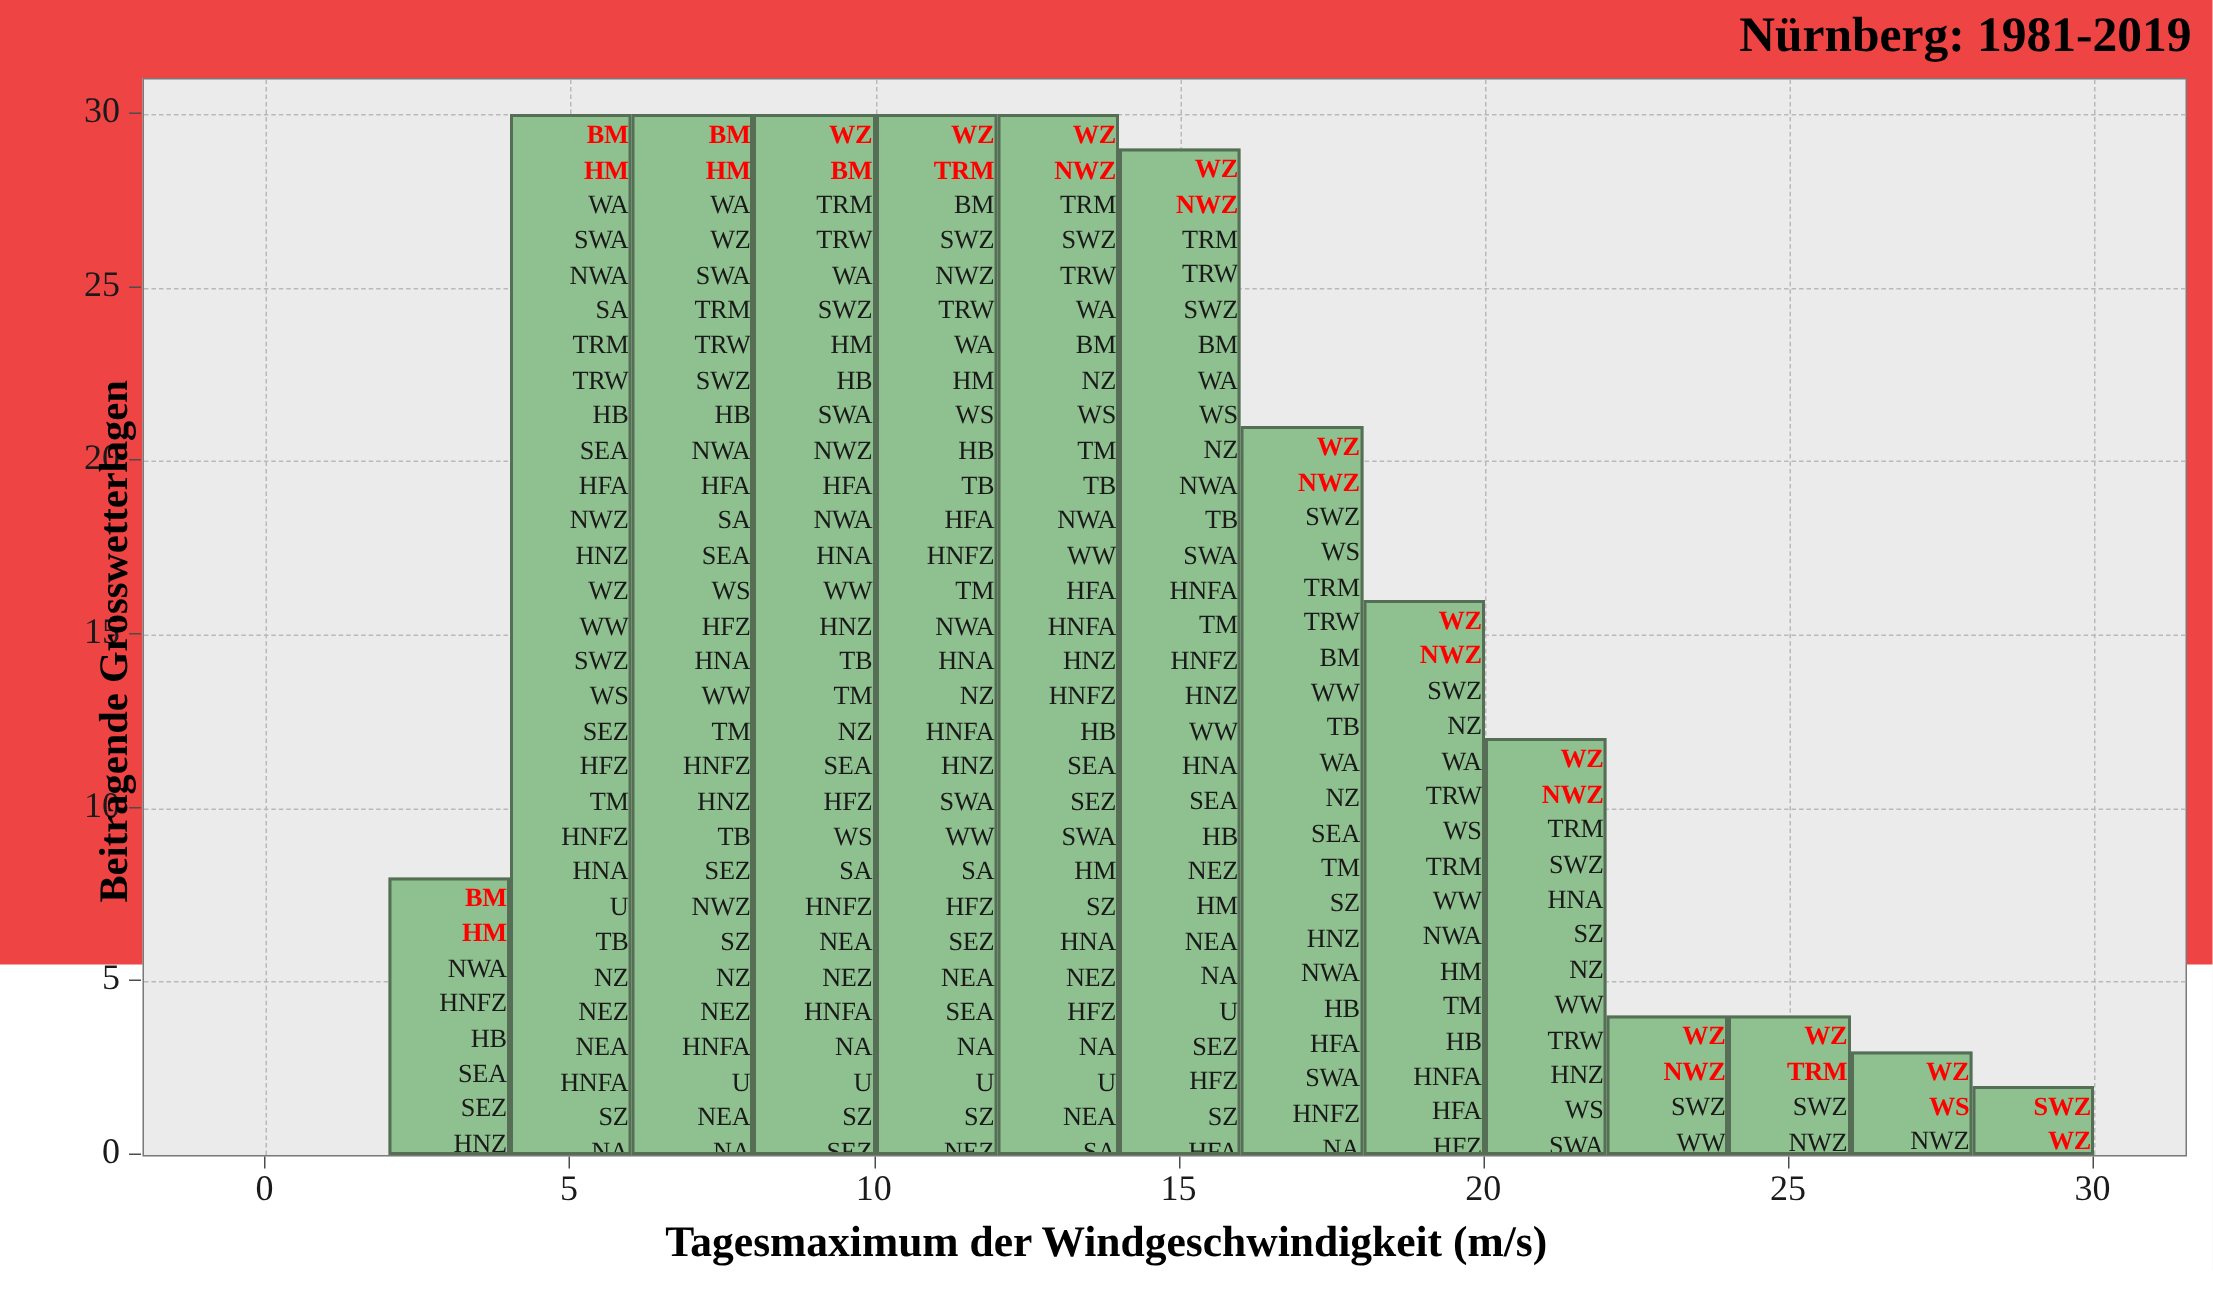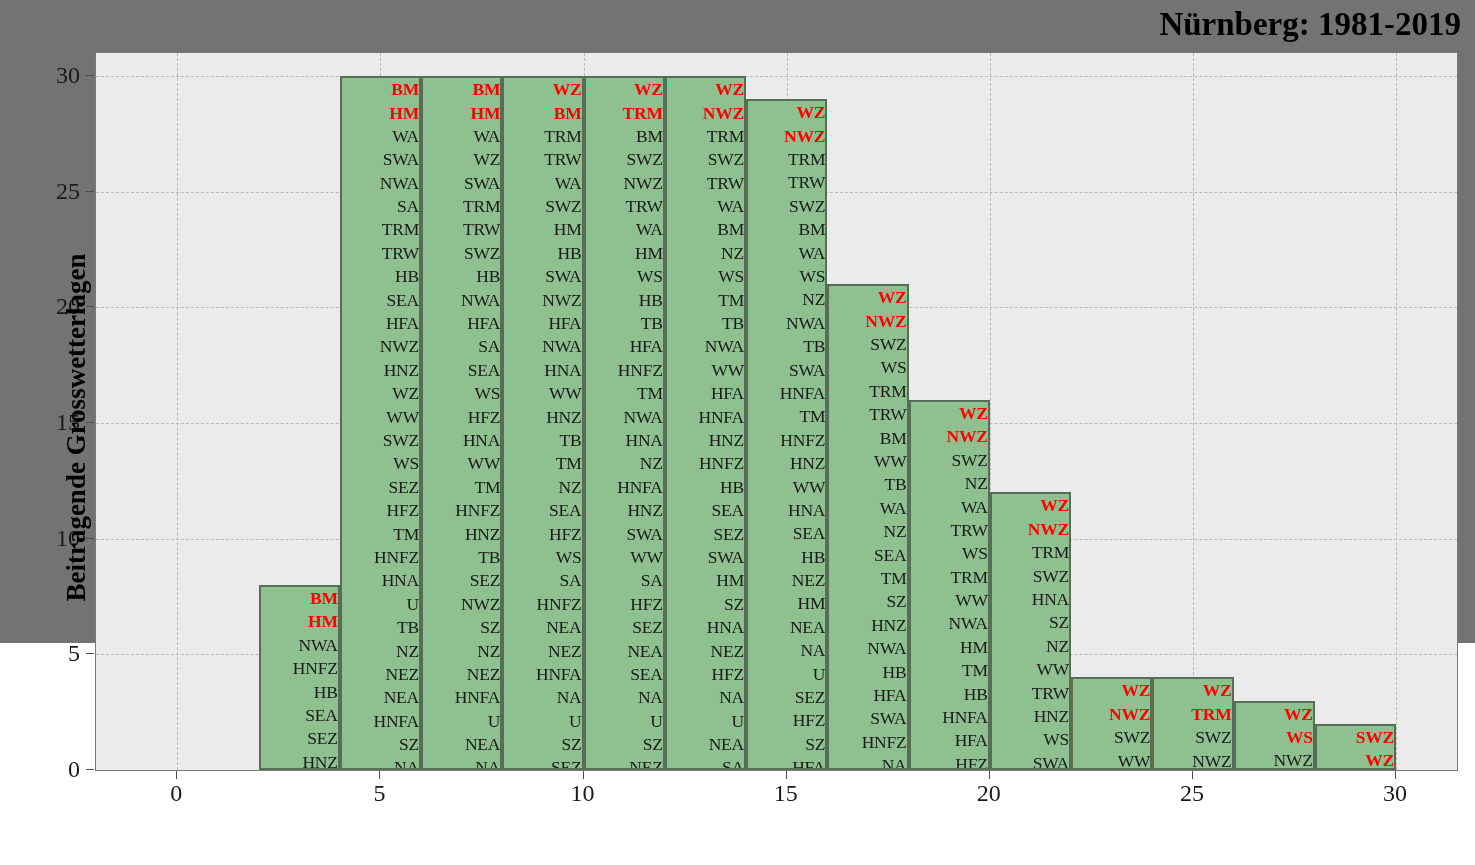--- a/index.html
+++ b/index.html
@@ -10,21 +10,21 @@
   body {
     width: 1475px;
     height: 865px;
     font-family: "Liberation Serif", "DejaVu Serif", serif;
     overflow: hidden;
   }
   #figure {
     position: relative;
     width: 1475px;
     height: 643px;
-    background: #737373;
+    background: #ef4444;
   }
   
   #chart-title {
     position: absolute;
     right: 14px;
     top: 6px;
     font-size: 33px;
     font-weight: bold;
     color: #000000;
     letter-spacing: 0px;
@@ -471,13 +471,14 @@
       <div class="xtick-mark" style="left: 785.657px;"></div>
       <div class="xtick-label" style="left: 988.791px;">20</div>
       <div class="xtick-mark" style="left: 988.791px;"></div>
       <div class="xtick-label" style="left: 1191.93px;">25</div>
       <div class="xtick-mark" style="left: 1191.93px;"></div>
       <div class="xtick-label" style="left: 1395.06px;">30</div>
       <div class="xtick-mark" style="left: 1395.06px;"></div>
     </div>
 
   <div id="ylabel">Beitragende Grosswetterlagen</div>
+  <div id="xlabel">Tagesmaximum der Windgeschwindigkeit (m/s)</div>
 </div>
 
 </body></html>

